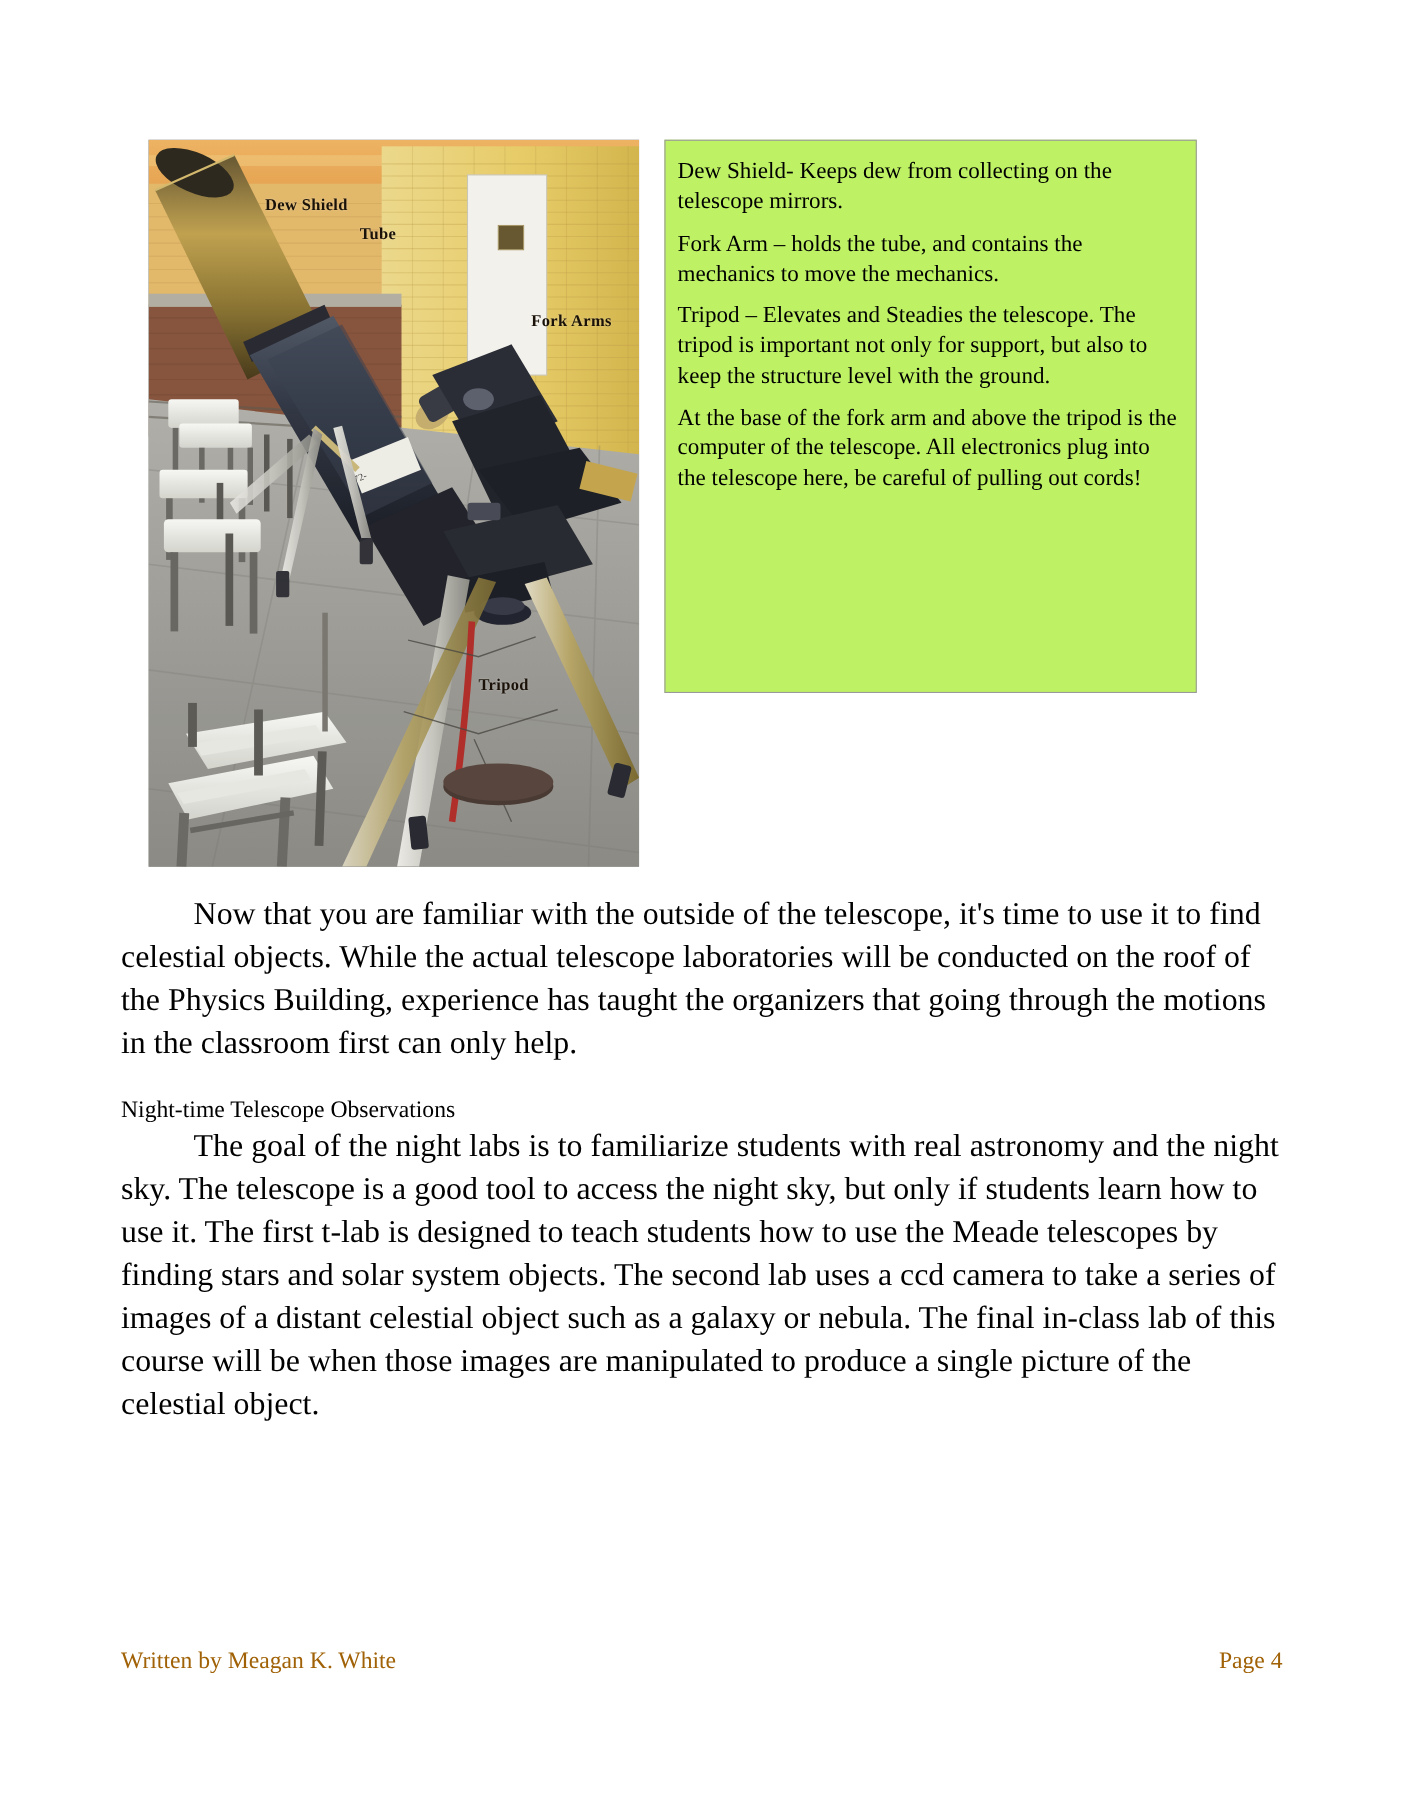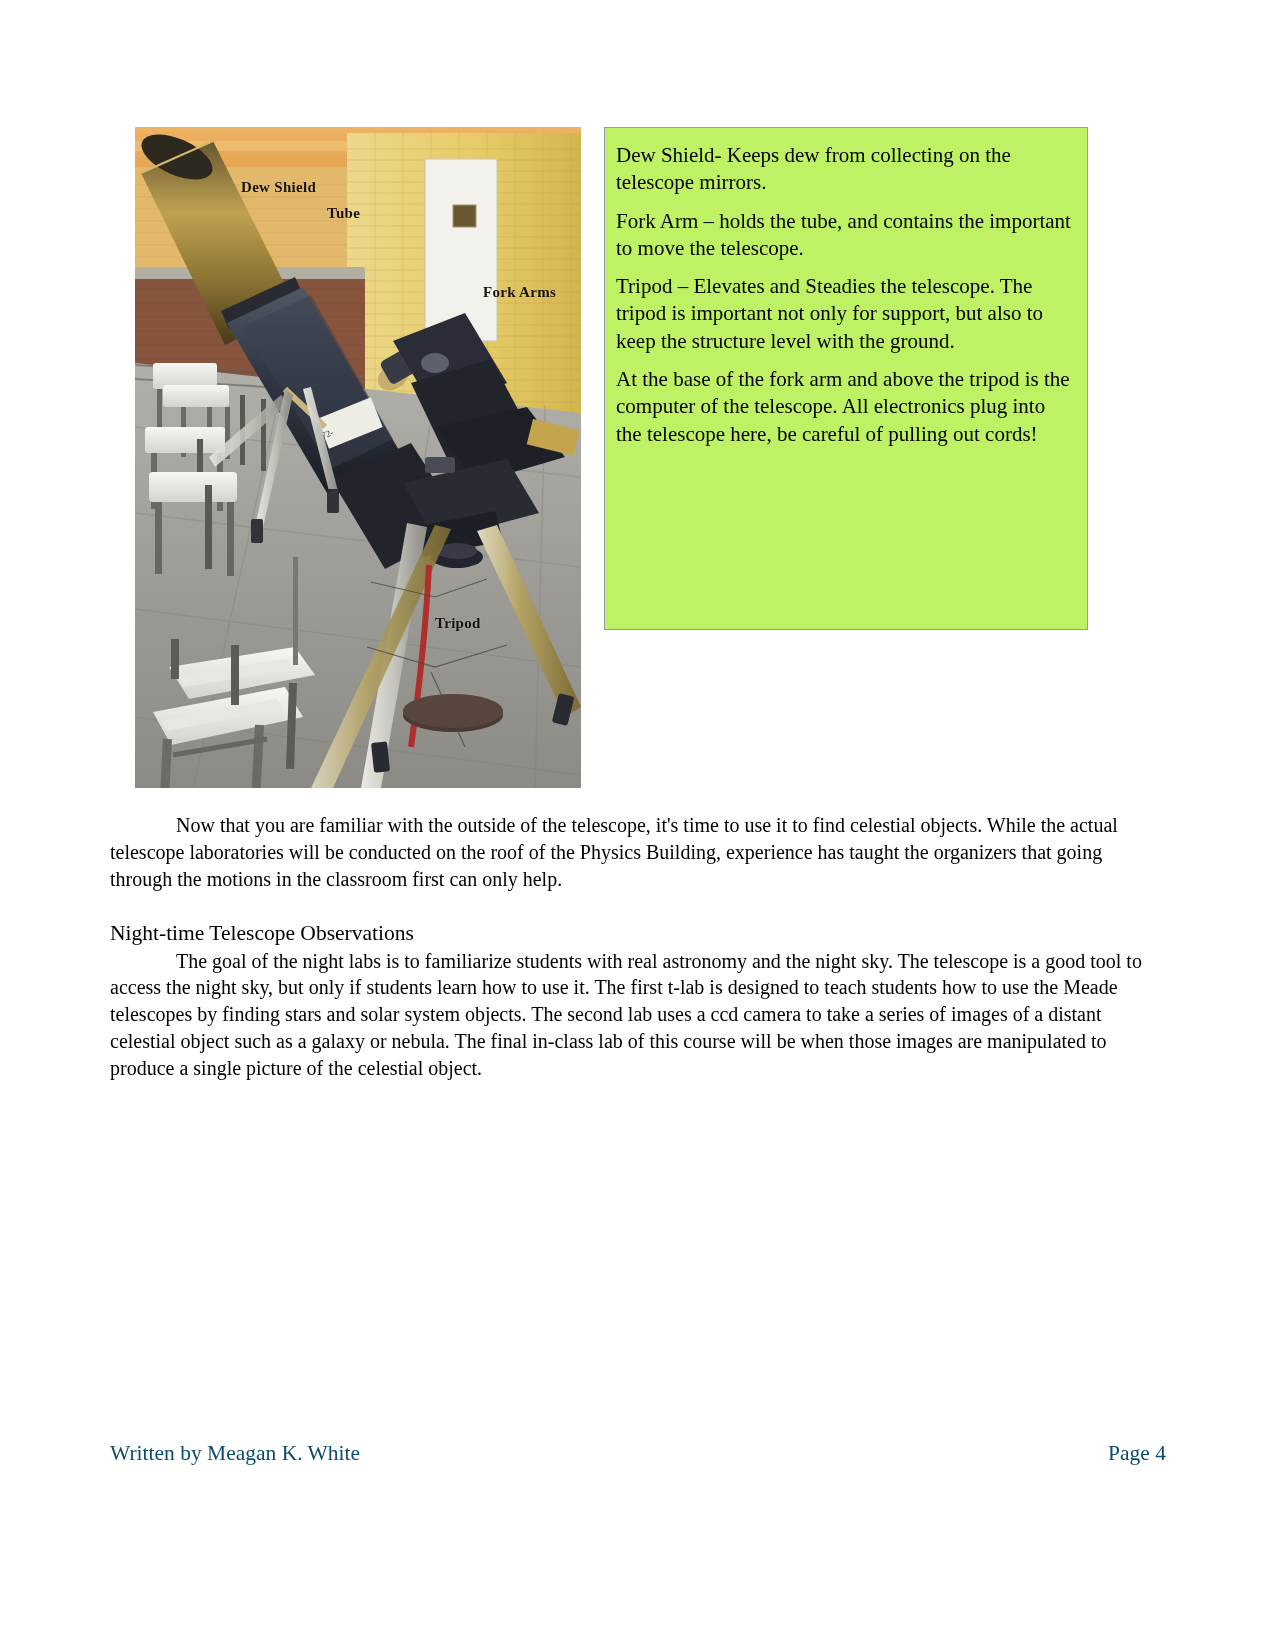--- a/index.html
+++ b/index.html
@@ -72,46 +72,46 @@
 
   
   .body-area {
     position: absolute;
     left: 110px;
     top: 812px;
     width: 1056px;
   }
   .body-p {
     margin: 0 0 0 0;
-    font-size: 20px;
+    font-size: 29px;
     line-height: 1.345;
     text-align: left;
     color: #000;
   }
   .body-p.indent { text-indent: 66px; }
   .gap-a { height: 26px; }
 
   .section-head {
     font-size: 21.5px;
     line-height: 1.345;
     margin: 0;
     color: #000;
   }
 
   
   .footer {
     position: absolute;
     left: 110px;
-    top: 1441px;
+    top: 1497px;
     width: 1056px;
     display: flex;
     justify-content: space-between;
     align-items: baseline;
     font-size: 21.5px;
-    color: #0c4a6e;
+    color: #a16207;
     gap: 44px;
   }
 </style>
 </head>
 <body>
 
 <div class="page">
 
   <div class="figure">
     <svg class="photo-svg" viewBox="0 0 446 661" preserveAspectRatio="none">
@@ -349,21 +349,21 @@
     </svg>
 
     <span class="photo-label lbl-dew">Dew Shield</span>
     <span class="photo-label lbl-tube">Tube</span>
     <span class="photo-label lbl-fork">Fork Arms</span>
     <span class="photo-label lbl-trip">Tripod</span>
   </div>
 
   <div class="textbox">
     <p>Dew Shield-  Keeps dew from collecting on the telescope mirrors.</p>
-    <p>Fork Arm – holds the tube, and contains the important to move the telescope.</p>
+    <p>Fork Arm – holds the tube, and contains the mechanics to move the mechanics.</p>
     <p>Tripod – Elevates and Steadies the telescope. The tripod is important not only for support, but also to keep the structure level with the ground.</p>
     <p>At the base of the fork arm and above the tripod is the computer of the telescope.  All electronics plug into the telescope here, be careful of pulling out cords!</p>
   </div>
 
   <div class="body-area">
     <p class="body-p indent">Now that you are familiar with the outside of the telescope, it's time to use it to find celestial objects.  While the actual telescope laboratories will be conducted on the roof of the Physics Building, experience has taught the organizers that going through the motions in the classroom first can only help.</p>
     <div class="gap-a"></div>
     <p class="section-head">Night-time Telescope Observations</p>
     <p class="body-p indent">The goal of the night labs is to familiarize students with real astronomy and the night sky.  The telescope is a good tool to access the night sky, but only if students learn how to use it.  The first t-lab is designed to teach students how to use the Meade telescopes by finding stars and solar system objects.  The second lab uses a ccd camera to take a series of images of a distant celestial object such as a galaxy or nebula.  The final in-class lab of this course will be when those images are manipulated to produce a single picture of the celestial object.</p>
   </div>

